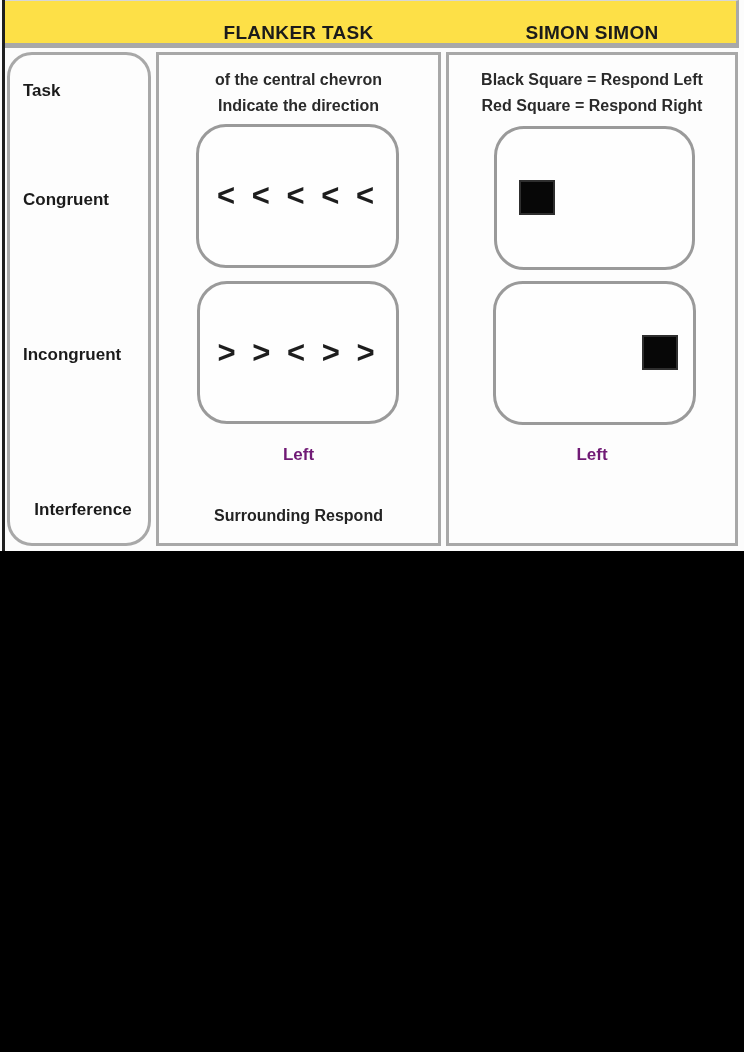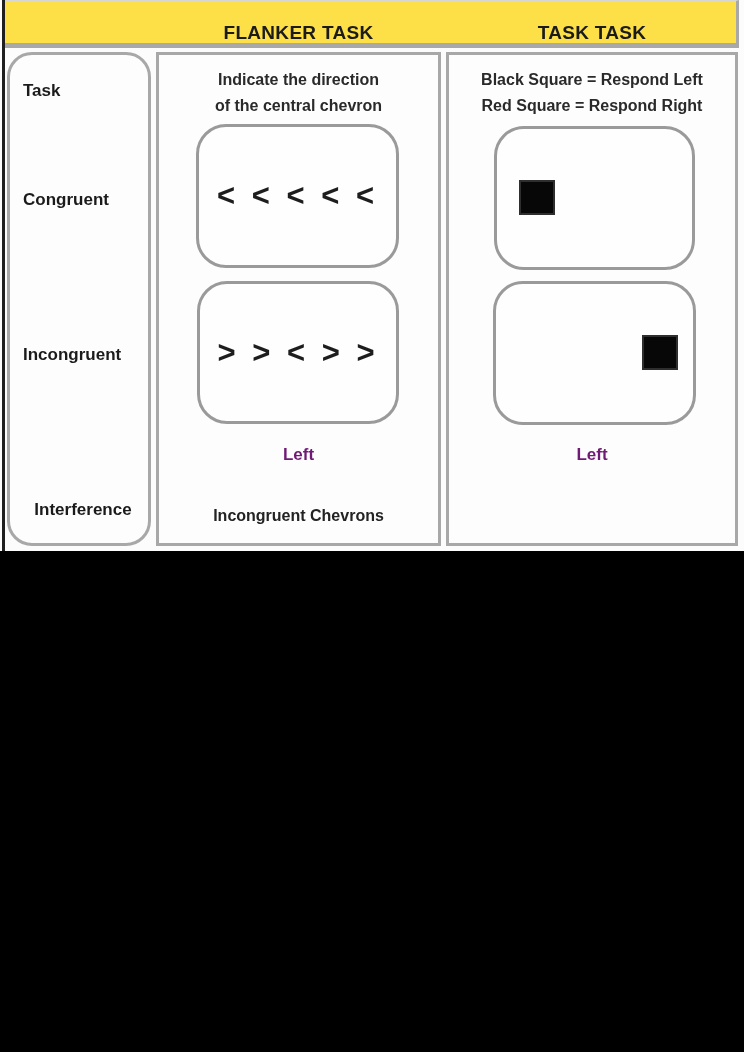--- a/index.html
+++ b/index.html
@@ -116,43 +116,43 @@
   }
 </style>
 </head>
 <body>
 
 <div class="figure">
   <div class="outer-left-line"></div>
 
   <div class="header-panel">
     <div class="header-title header-flanker">FLANKER TASK</div>
-    <div class="header-title header-simon">TASK TASK</div>
+    <div class="header-title header-simon">SIMON SIMON</div>
   </div>
 
   <div class="panel panel-labels">
     <div class="row-label label-task">Task</div>
     <div class="row-label label-congruent">Congruent</div>
     <div class="row-label label-incongruent">Incongruent</div>
     <div class="row-label label-interf">Interference</div>
   </div>
 
   <div class="panel panel-flanker">
     <div class="task-desc">
+      <div>of the central chevron</div>
       <div>Indicate the direction</div>
-      <div>of the central chevron</div>
     </div>
     <div class="stim-box flanker-box-congruent">
       <div class="chevrons">&lt; &lt; &lt; &lt; &lt;</div>
     </div>
     <div class="stim-box flanker-box-incongruent">
       <div class="chevrons">&gt; &gt; &lt; &gt; &gt;</div>
     </div>
     <div class="response-label">Left</div>
-    <div class="interference-label">Incongruent Chevrons</div>
+    <div class="interference-label">Surrounding Respond</div>
   </div>
 
   <div class="panel panel-simon">
     <div class="task-desc">
       <div>Black Square = Respond Left</div>
       <div>Red Square = Respond Right</div>
     </div>
     <div class="stim-box simon-box-congruent">
       <div class="black-square square-pos-left"></div>
     </div>

